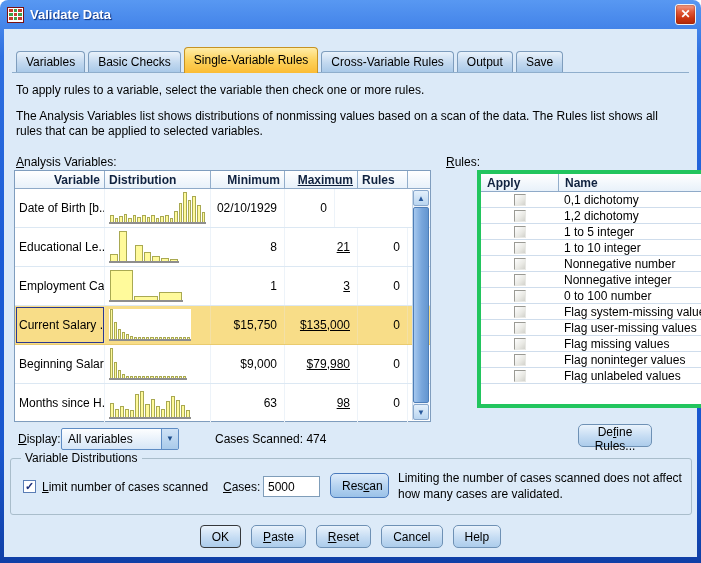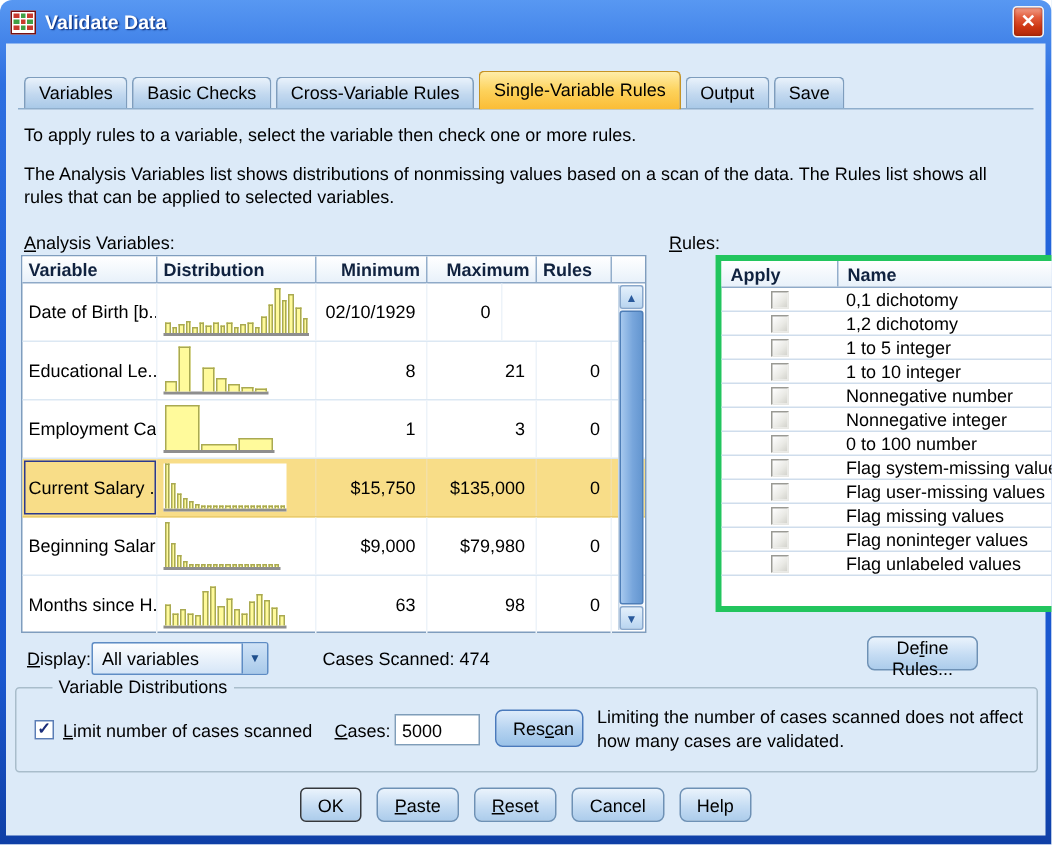--- a/index.html
+++ b/index.html
@@ -61,21 +61,21 @@
   
   .lbl-analysis { position:absolute; left:12px; top:126px; }
   .lbl-rules    { position:absolute; left:442px; top:126px; }
   
   .a-table {
     position:absolute; left:10px; top:141px; width:417px; height:252px;
     background:#fff; border:1px solid #7F9DBE;
   }
   .a-head { display:flex; height:18px; background:linear-gradient(180deg,#FFFFFF,#E8F1FA); border-bottom:1px solid #8FAAC8; font-weight:bold; color:#10223F; }
   .a-head div { border-right:1px solid #93AECB; padding:2px 4px; overflow:hidden; white-space:nowrap; }
-  .c-var{width:90px;} .c-dist{width:106px;} .c-min{width:74px; text-align:right;} .c-max{width:73px; text-align:right;} .c-rules{width:50px; text-align:left;} .c-fill{flex:1; border-right:none !important;}
+  .c-var{width:90px;text-align:right;} .c-dist{width:106px;} .c-min{width:74px; text-align:right;} .c-max{width:73px; text-align:right;text-decoration:underline;} .c-rules{width:50px; text-align:left;} .c-fill{flex:1; border-right:none !important;}
   .a-row { display:flex; height:39px; align-items:center; border-bottom:1px solid #DCE8F3; cursor:pointer; }
   .a-row > div { align-self:stretch; display:flex; align-items:center; border-right:1px solid #EDF3F9; padding:0 4px; overflow:hidden; white-space:nowrap; }
   .a-row .c-min, .a-row .c-max, .a-row .c-rules { justify-content:flex-end; padding-right:7px; }
   .a-row.selected { background:#F8DD88; border-bottom-color:#EACB6E; }
   .a-row.selected > div { border-right-color:#F3E0A6; }
   .a-row.selected .c-var { outline:1px solid #2B3990; outline-offset:-2px; }
   .hist { background:#fff; display:flex; align-items:flex-end; gap:1px; height:32px; border-bottom:2px solid #8E8E8E; padding:0 1px; }
   .hist .bar { flex:1; background:#FFFA9B; border:1px solid #A9A952; border-bottom:none; min-width:1px; }
   .hist .bar.gap { background:transparent; border:none; }
   
@@ -123,21 +123,21 @@
     background:linear-gradient(180deg,#EAF3FC 0%,#C5DCF3 55%,#ACCCEB 100%);
     border:1px solid #6E91B5; border-radius:5px; color:#000;
   }
   .xp-btn.default { border-color:#35383C; border-radius:4px; }
   .btn-define { position:absolute; left:574px; top:395px; width:74px; }
   
   .groupbox {
     position:absolute; left:6px; top:429px; width:682px; height:57px;
     border:1px solid #A9BDCB; border-radius:3px;
   }
-  .groupbox .legend { position:absolute; top:-8px; left:24px; background:#DCEAF8; padding:0 4px; }
+  .groupbox .legend { position:absolute; top:-8px; left:10px; background:#DCEAF8; padding:0 4px; }
   .cb-checked {
     position:absolute; left:12px; top:21px; width:13px; height:13px; cursor:pointer;
     background:#fff; border:1px solid #5A7DB5; color:#1B2E7A;
     font-size:11px; font-weight:bold; line-height:11px; text-align:center;
   }
   .limit-label { position:absolute; left:31px; top:21px; cursor:default; }
   .cases-label { position:absolute; left:212px; top:21px; }
   .cases-input {
     position:absolute; left:252px; top:17px; width:57px; height:21px;
     border:1px solid #7F9DB9; padding:1px 4px; font-family:"Liberation Sans",sans-serif; font-size:12px;
@@ -167,22 +167,22 @@
       </div>
     <div class="title-text">Validate Data</div>
     <div class="close-btn"><span>✕</span></div>
   </div>
 
   <div class="content">
 
     <div class="tabs">
         <div class="tab">Variables</div>
         <div class="tab">Basic Checks</div>
+        <div class="tab active">Single-Variable Rules</div>
         <div class="tab">Cross-Variable Rules</div>
-        <div class="tab active">Single-Variable Rules</div>
         <div class="tab">Output</div>
         <div class="tab">Save</div>
       </div>
 
     <div class="intro1">To apply rules to a variable, select the variable then check one or more rules.</div>
     <div class="intro2">The Analysis Variables list shows distributions of nonmissing values based on a scan of the data. The Rules list shows all rules that can be applied to selected variables.</div>
 
     <div class="lbl-analysis"><u>A</u>nalysis Variables:</div>
     <div class="lbl-rules"><u>R</u>ules:</div>
 

